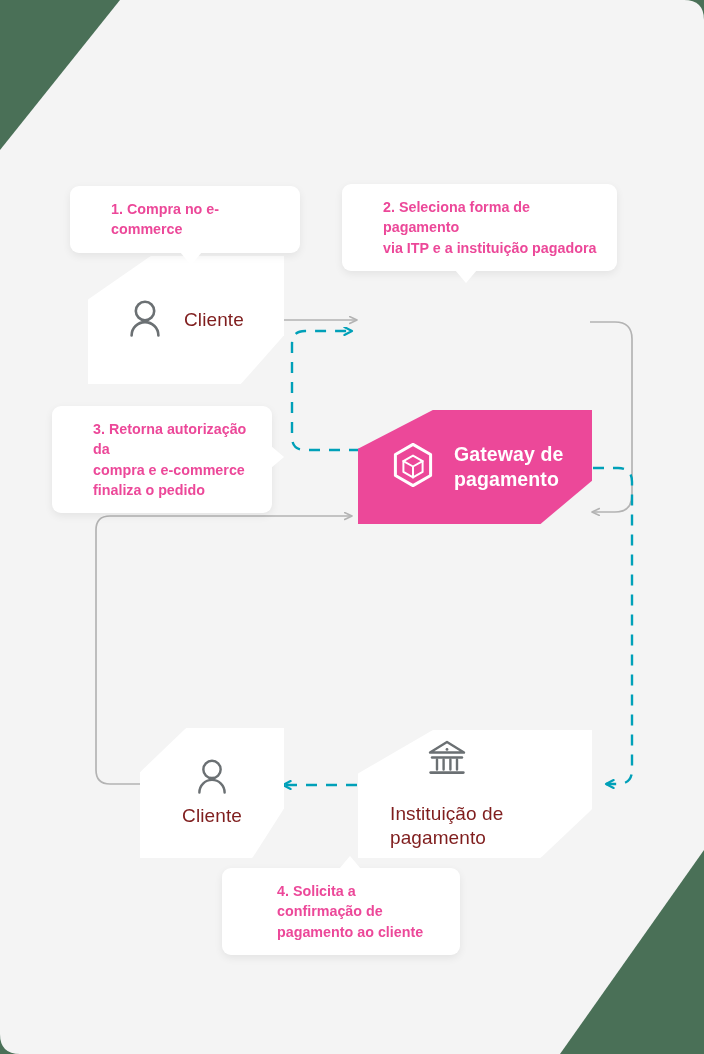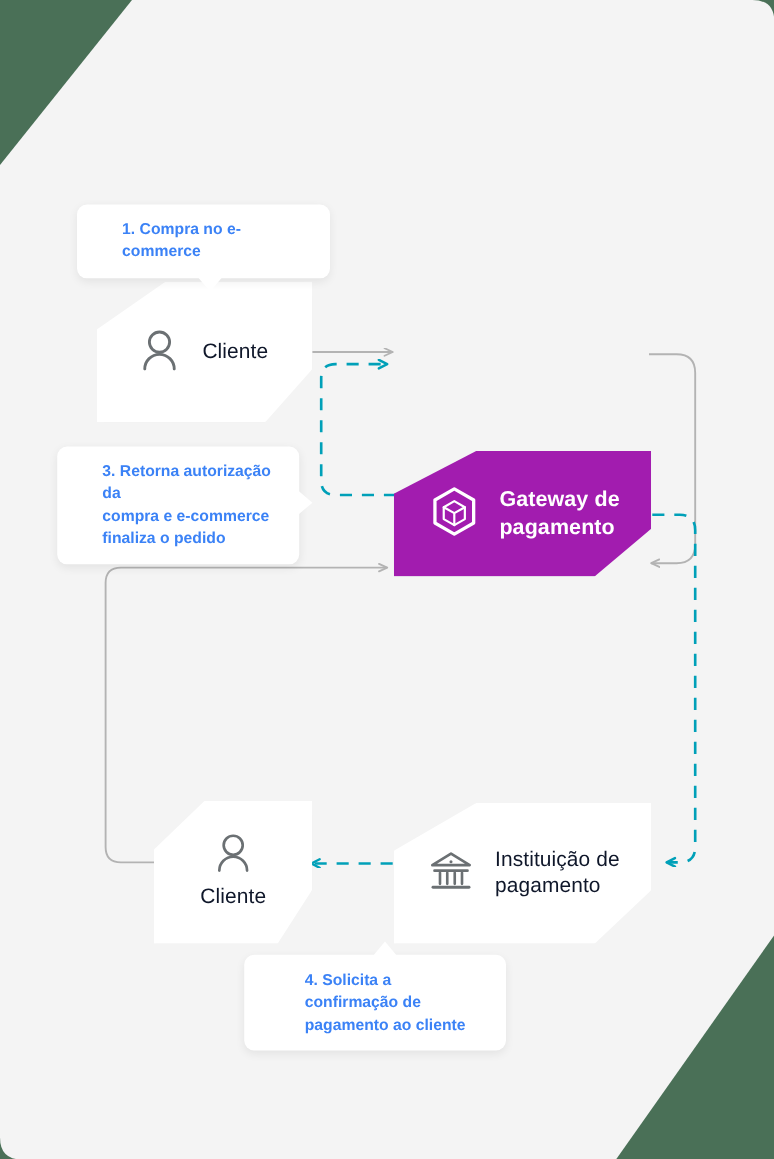--- a/index.html
+++ b/index.html
@@ -13,32 +13,32 @@
      -webkit-clip-path:path("M 120 0 L 684 0 Q 704 0 704 20 L 704 850 L 560 1054 L 20 1054 Q 0 1054 0 1034 L 0 150 Z");
      clip-path:path("M 120 0 L 684 0 Q 704 0 704 20 L 704 850 L 560 1054 L 20 1054 Q 0 1054 0 1034 L 0 150 Z");}
 
   svg.links{position:absolute;left:0;top:0;width:704px;height:1054px;}
 
   
   .node{position:absolute;background:#fff;box-shadow:0 2px 10px rgba(0,0,0,.055);
         -webkit-clip-path:polygon(32% 0,100% 0,100% 62%,78% 100%,0 100%,0 34%);
         clip-path:polygon(32% 0,100% 0,100% 62%,78% 100%,0 100%,0 34%);
         display:flex;align-items:center;}
-  .node.teal{background:#a21caf;box-shadow:0 4px 14px rgba(0,110,128,.20);}
+  .node.teal{background:#ec4899;box-shadow:0 4px 14px rgba(0,110,128,.20);}
   .node .inner{display:flex;align-items:center;gap:22px;padding-left:40px;}
   .node.stacked .inner{flex-direction:column;gap:6px;padding-left:0;width:100%;
         justify-content:center;align-items:center;}
-  .n-label{font-size:19px;color:#0f172a;font-weight:400;line-height:1.28;letter-spacing:.1px;}
+  .n-label{font-size:19px;color:#7f1d1d;font-weight:400;line-height:1.28;letter-spacing:.1px;}
   .node.teal .n-label{color:#fff;font-weight:700;font-size:19.5px;}
   .n-ico{flex:0 0 auto;display:block;}
 
   
   .callout{position:absolute;background:#fff;border-radius:9px;
      box-shadow:0 3px 9px rgba(0,0,0,.07);padding:13px 18px;box-sizing:border-box;}
-  .callout .txt{font-size:14.3px;font-weight:700;color:#3b82f6;line-height:1.42;
+  .callout .txt{font-size:14.3px;font-weight:700;color:#ec4899;line-height:1.42;
      white-space:pre-line;text-indent:0;}
   .tail{position:absolute;width:0;height:0;}
   .tail.down{border-left:11px solid transparent;border-right:11px solid transparent;
      border-top:13px solid #fff;bottom:-12px;}
   .tail.up{border-left:11px solid transparent;border-right:11px solid transparent;
      border-bottom:13px solid #fff;top:-12px;}
   .tail.right{border-top:11px solid transparent;border-bottom:11px solid transparent;
      border-left:13px solid #fff;right:-12px;}
   .tail.left{border-top:11px solid transparent;border-bottom:11px solid transparent;
      border-right:13px solid #fff;left:-12px;}
@@ -118,40 +118,45 @@
         <svg width="32" height="36" viewBox="0 0 34 38">
           <circle cx="17" cy="12" r="9.2" fill="none" stroke="#6b7073" stroke-width="2.6"></circle>
           <path d="M3.6,36.5 a13.4,13.4 0 0 1 26.8,0" fill="none" stroke="#6b7073" stroke-width="2.6" stroke-linecap="round"></path>
         </svg>
       </span>
       <span class="n-label">Cliente</span>
     </div>
   </div>
 
   <div class="node" style="left:358px;top:730px;width:234px;height:128px;">
-    <div class="inner" style="gap:20px;padding-left:32px;">
+    <div class="inner" style="gap:20px;padding-left:32px;flex-direction:column;">
       <span class="n-ico">
         <svg width="40" height="40" viewBox="0 0 40 40">
           <path d="M20,4 L37,14.5 L3,14.5 Z" fill="none" stroke="#6b7073" stroke-width="2.4" stroke-linejoin="round"></path>
           <circle cx="20" cy="11.4" r="1.4" fill="#6b7073"></circle>
           <path d="M5,19.5 L35,19.5" stroke="#6b7073" stroke-width="2.4" stroke-linecap="round"></path>
           <path d="M10,21.5 L10,31.5 M16.6,21.5 L16.6,31.5 M23.4,21.5 L23.4,31.5 M30,21.5 L30,31.5" stroke="#6b7073" stroke-width="2.4" stroke-linecap="round"></path>
           <path d="M3.6,34.6 L36.4,34.6" stroke="#6b7073" stroke-width="2.6" stroke-linecap="round"></path>
         </svg>
       </span>
       <span class="n-label" style="white-space:pre-line;">Instituição de
 pagamento</span>
     </div>
   </div>
 
   <div class="callout" style="left:70px;top:186px;width:230px;">
     <div class="txt hang">1.  Compra no e-commerce</div>
     <span class="tail down" style="left:110px;"></span>
   </div>
 
+  <div class="callout" style="left:342px;top:184px;width:275px;">
+    <div class="txt hang">2.  Seleciona forma de pagamento
+via ITP e a instituição pagadora</div>
+    <span class="tail down" style="left:113px;"></span>
+  </div>
 
 
   <div class="callout" style="left:222px;top:868px;width:238px;padding-left:32px;">
     <div class="txt hang">4.  Solicita a confirmação de
 pagamento ao cliente</div>
     <span class="tail up" style="left:117px;"></span>
   </div>
 
 
   <div class="callout" style="left:52px;top:406px;width:220px;">

